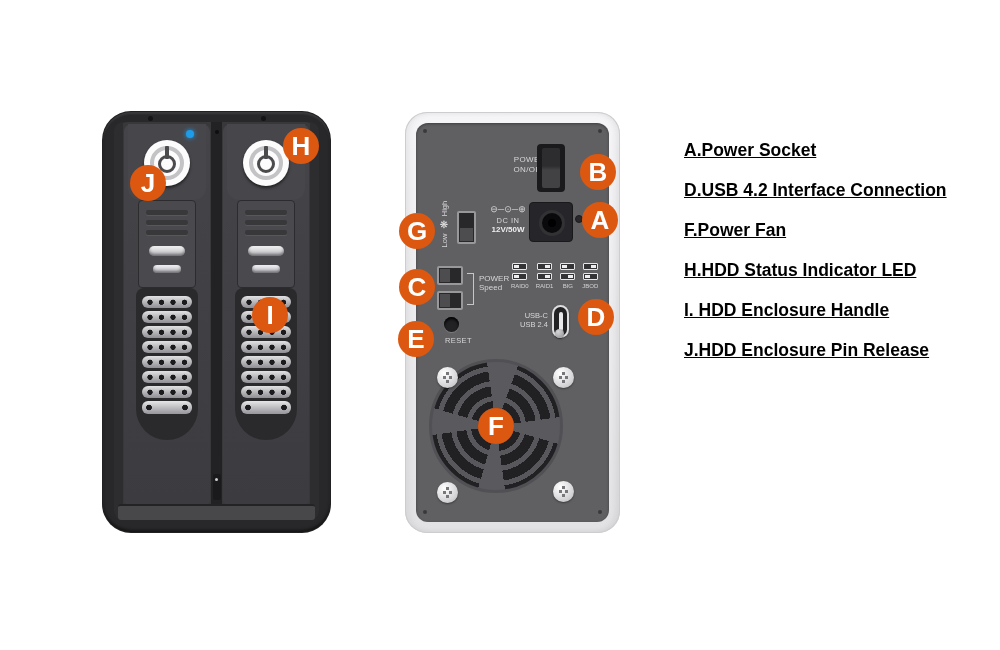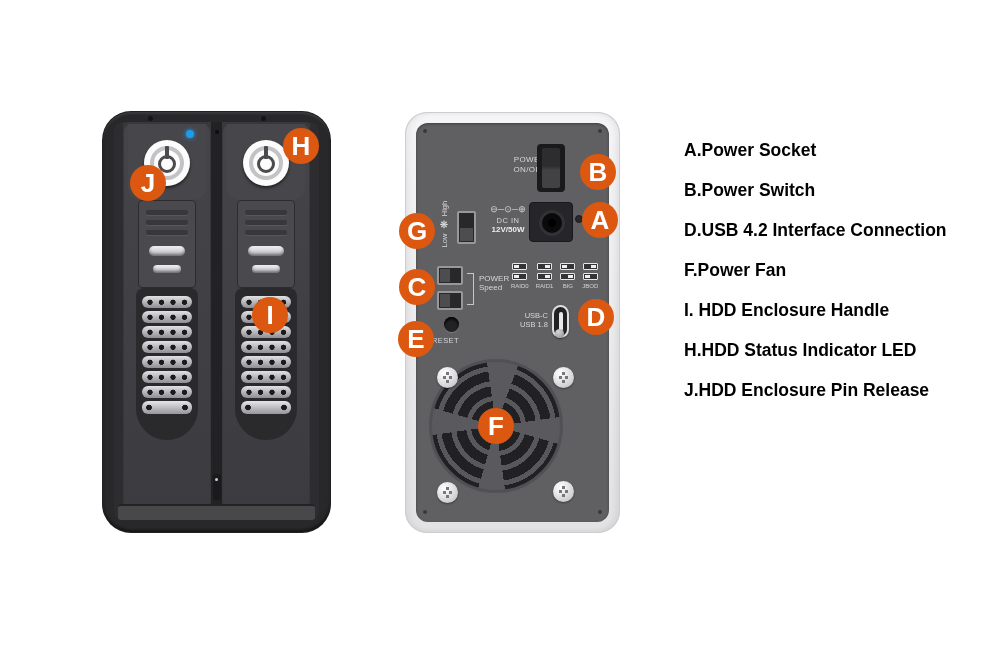--- a/index.html
+++ b/index.html
@@ -23,20 +23,21 @@
   .pos-i{left:252px;top:297px;} .pos-j{left:130px;top:165px;}
 
   
   .legend {
     position:absolute; left:684px; top:140px; display:flex;
     flex-direction:column; gap:20px;
   }
   .legend-item {
     font-size:17.5px; font-weight:700; color:#000; line-height:20px;
     white-space:nowrap;
+    text-decoration:underline;
   }
 
   
   .front {
     position:absolute; left:103px; top:112px; width:227px; height:420px;
     background:#28282a; border-radius:28px;
     box-shadow: inset 0 2px 2px rgba(255,255,255,.09), inset 0 -2px 3px rgba(0,0,0,.5), 0 0 0 1px #212123;
   }
   .bezel-dot { position:absolute; width:5px; height:5px; border-radius:50%; background:#141416; top:4px; }
   .bezel-dot.d1{left:45px;} .bezel-dot.d2{left:158px;}
@@ -162,21 +163,21 @@
   .usbc-label { position:absolute; left:92px; top:188px; width:40px; text-align:right;
     font-size:7.5px; line-height:9px; color:#d6d6d8; }
   .usbc-port { position:absolute; left:136px; top:182px; width:17px; height:33px;
     border-radius:9px; background:#dedee0; box-shadow:0 1px 2px rgba(0,0,0,.3); }
   .usbc-inner { position:absolute; inset:2px; border-radius:7px; background:#212124; }
   .usbc-tongue { position:absolute; left:6.5px; top:7px; width:4px; height:19px;
     border-radius:2px; background:#e8e8ea; }
 
   .reset-hole { position:absolute; left:28px; top:194px; width:15px; height:15px; border-radius:50%;
     background:#222225; box-shadow: inset 0 2px 3px #000, 0 1px 1px rgba(255,255,255,.18); }
-  .reset-label { position:absolute; left:16px; top:213px; width:40px; text-align:left;
+  .reset-label { position:absolute; left:16px; top:213px; width:40px; text-align:right;
     font-size:7.5px; color:#d6d6d8; letter-spacing:.4px; }
   .small-screw { position:absolute; left:139px; top:206px; width:9px; height:9px; border-radius:50%;
     background:radial-gradient(circle at 35% 30%, #d6d6d8, #8d8d90); box-shadow:0 1px 1px rgba(0,0,0,.35); }
 
   .fan { position:absolute; left:13px; top:236px; width:134px; height:134px; border-radius:50%;
     border:3px solid #515155;
     background:
       radial-gradient(circle, #47474b 0 18px, transparent 18.5px),
       conic-gradient(from 20deg,
         rgba(0,0,0,0) 0deg 62deg,  #5a5a5e 62deg 86deg,
@@ -328,46 +329,45 @@
         </div>
         <div class="dip-group">
           <span class="dip-sw knob-right"></span>
           <span class="dip-sw knob-left"></span>
           <span class="dip-label">JBOD</span>
         </div>
       </div>
 
       <div class="usbc-label">
         <div>USB-C</div>
-        <div>USB 1.8</div>
+        <div>USB 2.4</div>
       </div>
       <div class="usbc-port">
         <div class="usbc-inner"></div>
         <div class="usbc-tongue"></div>
       </div>
 
       <div class="reset-hole"></div>
       <div class="reset-label">RESET</div>
       <span class="small-screw"></span>
 
       <div class="fan"></div>
       <span class="screw f1"></span>
       <span class="screw f2"></span>
       <span class="screw f3"></span>
       <span class="screw f4"></span>
     </div>
   </div>
 
   <div class="legend">
     <div class="legend-item">A.Power Socket</div>
-    <div class="legend-item">B.Power Switch</div>
     <div class="legend-item">D.USB 4.2 Interface Connection</div>
     <div class="legend-item">F.Power Fan</div>
+    <div class="legend-item">H.HDD Status Indicator LED</div>
     <div class="legend-item">I. HDD Enclosure Handle</div>
-    <div class="legend-item">H.HDD Status Indicator LED</div>
     <div class="legend-item">J.HDD Enclosure Pin Release</div>
   </div>
 
   <div class="badge pos-a">A</div>
   <div class="badge pos-b">B</div>
   <div class="badge pos-c">C</div>
   <div class="badge pos-d">D</div>
   <div class="badge pos-e">E</div>
   <div class="badge pos-f">F</div>
   <div class="badge pos-g">G</div>

